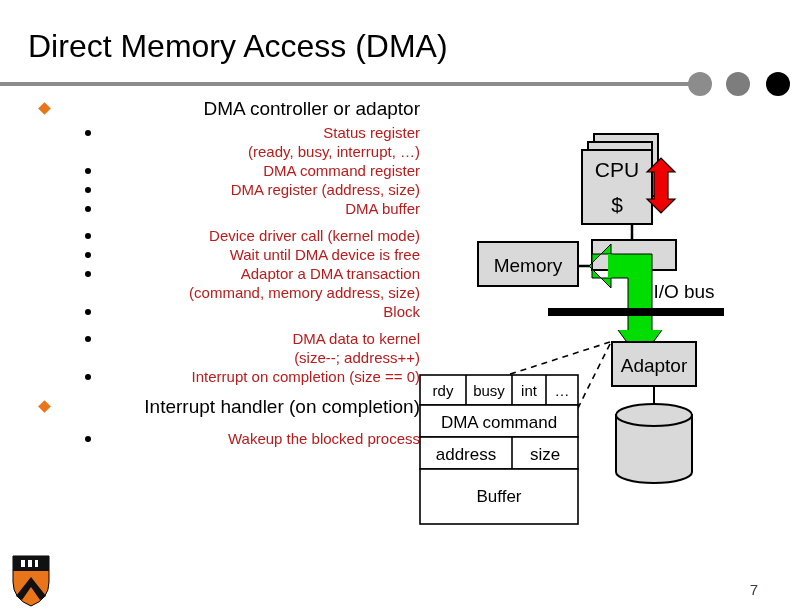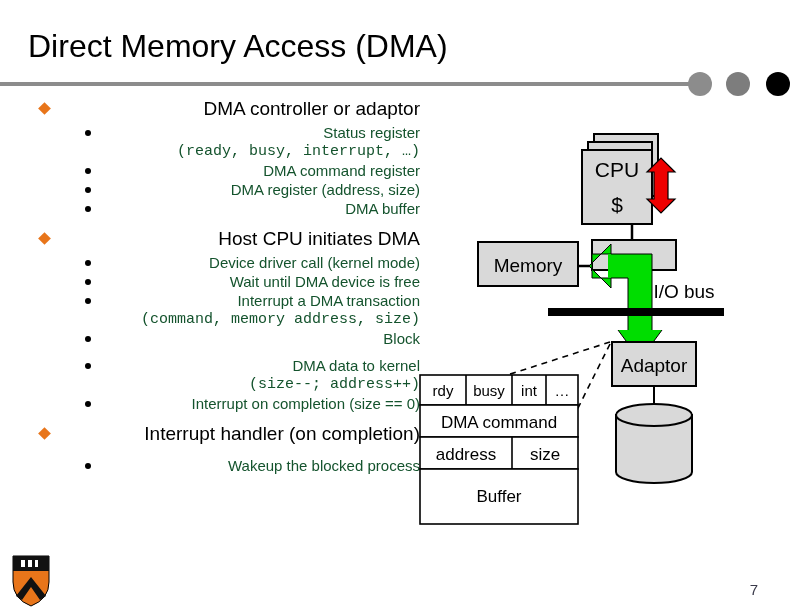--- a/index.html
+++ b/index.html
@@ -68,34 +68,33 @@
     height: 9px;
     background: #E8751A;
     transform: rotate(45deg);
   }
   .l2 {
     position: relative;
     margin: 0;
     padding-left: 48px;
     font-size: 15px;
     line-height: 19px;
-    color: #14532d;
+    color: #b91c1c;
   }
   .l2 .marker {
     position: absolute;
     left: 85px;
     top: 7px;
     width: 6px;
     height: 6px;
     border-radius: 50%;
     background: #000000;
   }
   .l2 .cont {
     display: block;
-    font-family: Liberation Mono, monospace;
   }
   .grp { margin-bottom: 4px; text-align: right; }
   .gap-sm { height: 4px; }
 
   
   #diagram {
     position: absolute;
     left: 0;
     top: 0;
     width: 792px;
@@ -152,35 +151,31 @@
       </div>
       <div class="l2">
         <span class="marker"></span>
         <span>DMA buffer</span>
       </div>
     </div>
 
     <div class="gap-sm"></div>
 
     <div class="grp">
-      <div class="l1">
-        <span class="marker"></span>
-        <span>Host CPU initiates DMA</span>
-      </div>
       <div class="l2">
         <span class="marker"></span>
         <span>Device driver call (kernel mode)</span>
       </div>
       <div class="l2">
         <span class="marker"></span>
         <span>Wait until DMA device is free</span>
       </div>
       <div class="l2">
         <span class="marker"></span>
-        <span>Interrupt a DMA transaction</span>
+        <span>Adaptor a DMA transaction</span>
         <span class="cont">(command, memory address, size)</span>
       </div>
       <div class="l2">
         <span class="marker"></span>
         <span>Block</span>
       </div>
     </div>
 
     <div class="gap-sm"></div>
 

